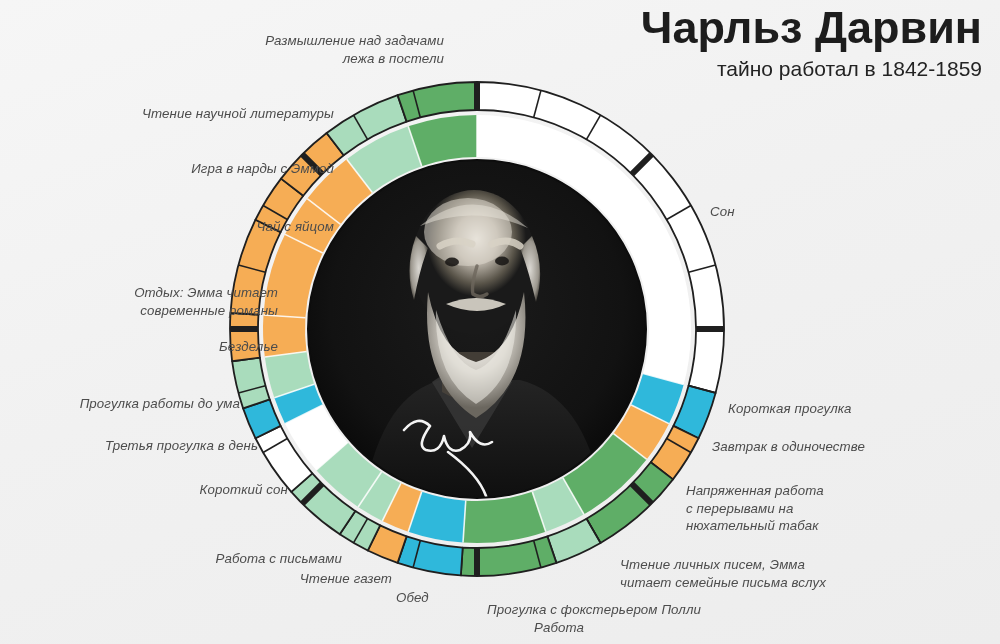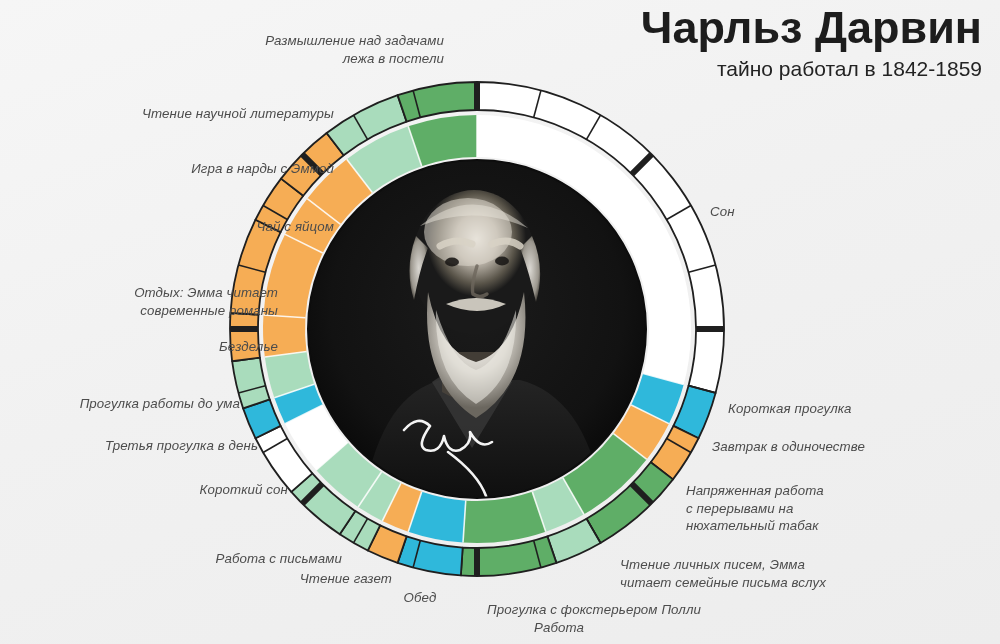--- a/index.html
+++ b/index.html
@@ -33,21 +33,21 @@
     position:absolute;
     font-style:italic;
     font-size:13.3px;
     color:#4c4c4c;
     line-height:1.32;
     white-space:pre;
     letter-spacing:.1px;
   }
   .lbl.r{text-align:right;}
   .lbl.l{text-align:left;}
-  .lbl.c{text-align:center;}
+  .lbl.c{text-align:left;}
   
   #wheel{position:absolute;left:0;top:0;}
 </style>
 </head>
 <body>
 
 <div id="stage">
   <div class="bgwash"></div>
 
   <svg id="wheel" width="1000" height="644" viewBox="0 0 1000 644">

